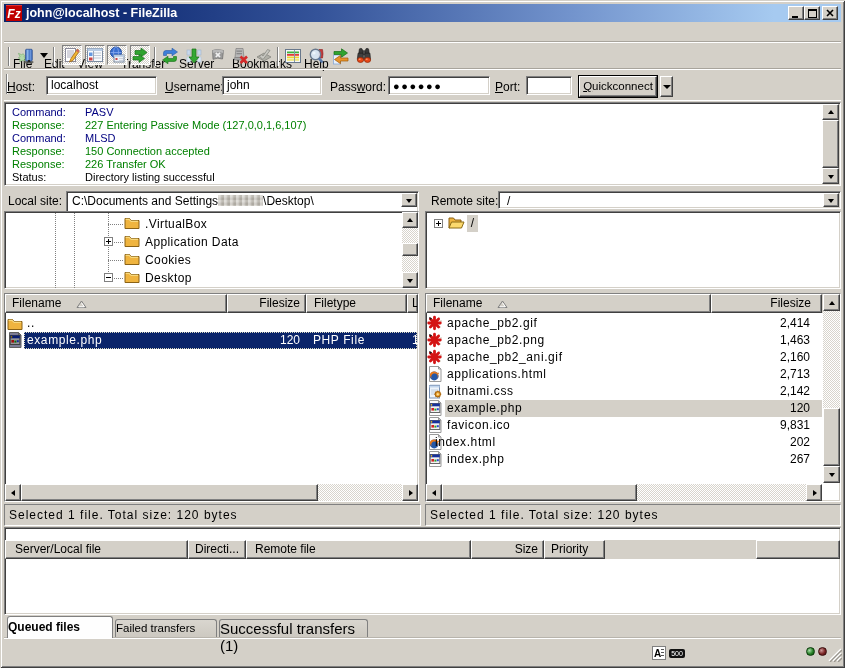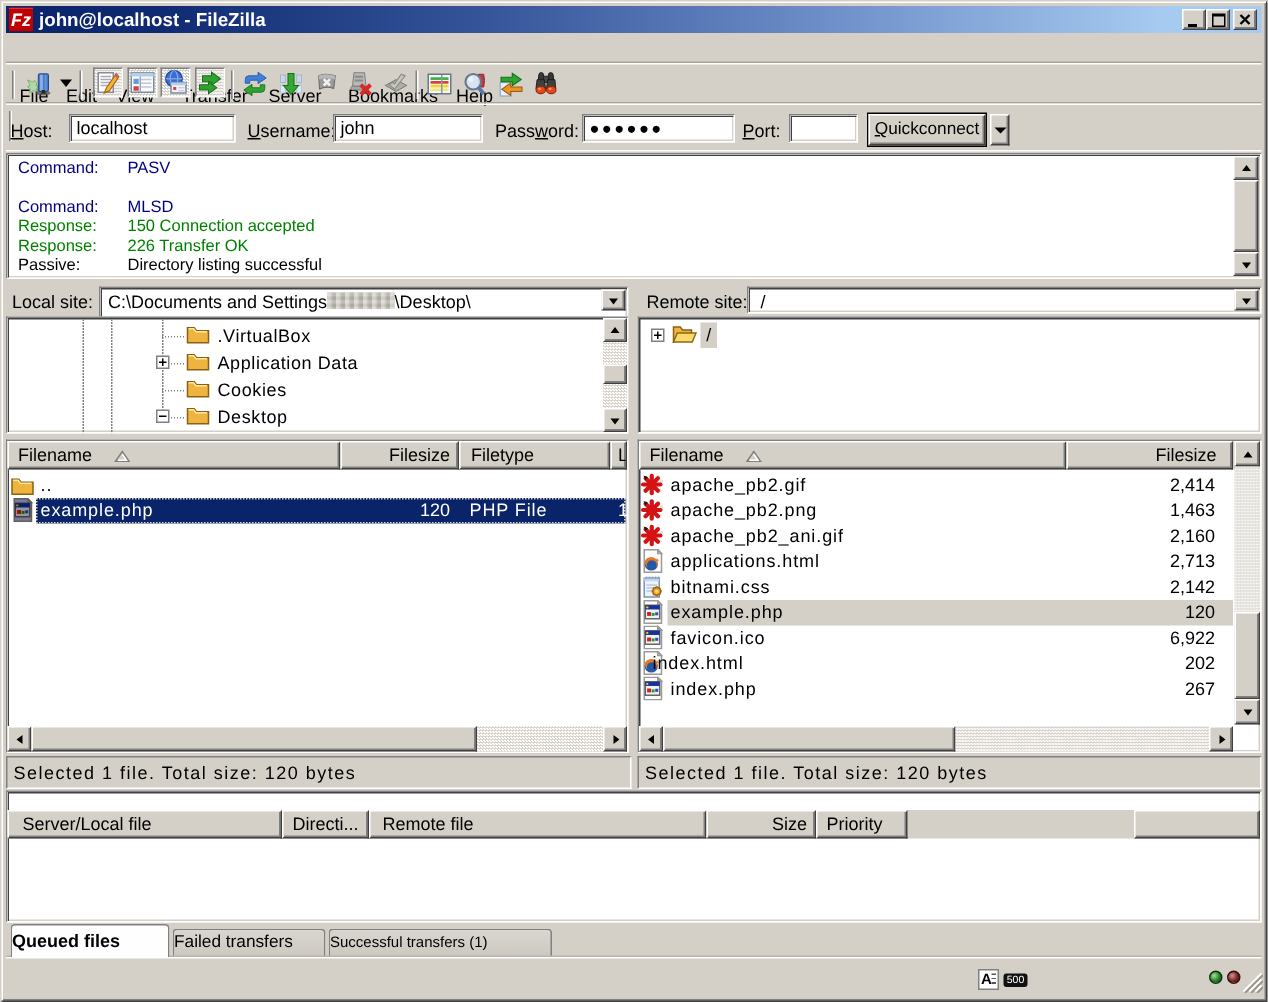--- a/index.html
+++ b/index.html
@@ -215,24 +215,25 @@
   <div class="qlabel" style="left:491px;"><u>P</u>ort:</div>
   <div class="qinput" style="left:522px;width:46px;"></div>
   <div class="raised abs" style="left:575px;top:7px;width:78px;height:21px;text-align:center;line-height:19px;font-size:11.5px;box-shadow:0 0 0 1px #000, inset -1px -1px 0 #808080;"><u>Q</u>uickconnect</div>
   <div class="raised abs" style="left:656px;top:7px;width:13px;height:21px;">
       <div class="abs" style="left:2px;top:8px;width:0;height:0;border-left:4px solid transparent;border-right:4px solid transparent;border-top:4px solid #000;"></div>
     </div>
 </div>
 
 <div class="sunken abs" style="left:4px;top:102px;width:837px;height:84px;">
   <div class="logline" style="top:3px;color:#000080;"><b>Command:</b>PASV</div>
+  <div class="logline" style="top:16px;color:#008000;"><b>Response:</b>227 Entering Passive Mode (127,0,0,1,6,107)</div>
   <div class="logline" style="top:29px;color:#000080;"><b>Command:</b>MLSD</div>
   <div class="logline" style="top:42px;color:#008000;"><b>Response:</b>150 Connection accepted</div>
   <div class="logline" style="top:55px;color:#008000;"><b>Response:</b>226 Transfer OK</div>
-  <div class="logline" style="top:68px;color:#000;"><b>Passive:</b>Directory listing successful</div>
+  <div class="logline" style="top:68px;color:#000;"><b>Status:</b>Directory listing successful</div>
 </div>
 <div class="sbtn" style="left:822px;top:104px;width:17px;height:16px;">
     <i class="au" style="left:5px;"></i>
   </div>
 <div class="thumb" style="left:822px;top:120px;width:17px;height:48px;"></div>
 <div class="sbtn" style="left:822px;top:168px;width:17px;height:16px;">
     <i class="ad" style="left:5px;"></i>
   </div>
 
 <div class="abs" style="left:8px;top:194px;">Local site:</div>
@@ -471,21 +472,21 @@
         <path d="M2.5 0.5 h9 l2.5 2.5 v12.5 h-11.5z" fill="#fdfdfd" stroke="#9a9a9a"></path>
         <path d="M11.5 0.5 l2.5 2.5 h-2.5z" fill="#e4e4e4" stroke="#9a9a9a"></path>
         <rect x="3.2" y="3.5" width="9.6" height="9" fill="#f2f2f2" stroke="#666"></rect>
         <rect x="3.2" y="3.5" width="9.6" height="2.8" fill="#16309c"></rect>
         <circle cx="4.5" cy="4.9" r="0.8" fill="#f2c218"></circle>
         <rect x="4.4" y="8" width="2.6" height="2.6" fill="#d42020"></rect>
         <rect x="7.4" y="8.6" width="2" height="2" fill="#28a028"></rect>
         <rect x="9.8" y="8.2" width="2" height="2" fill="#2848d4"></rect>
       </svg></div>
 <div style="position:absolute;left:21px;top:102px;height:17px;line-height:17px;letter-spacing:0.6px;">favicon.ico</div>
-<div style="position:absolute;left:284px;top:102px;width:100px;height:17px;line-height:17px;text-align:right;">6,922</div>
+<div style="position:absolute;left:284px;top:102px;width:100px;height:17px;line-height:17px;text-align:right;">9,831</div>
 <div style="position:absolute;left:1px;top:119px;width:16px;height:16px;"><svg width="16" height="16" viewBox="0 0 16 16">
         <path d="M2.5 0.5 h9 l2.5 2.5 v12.5 h-11.5z" fill="#fdfdfd" stroke="#9a9a9a"></path>
         <path d="M11.5 0.5 l2.5 2.5 h-2.5z" fill="#e4e4e4" stroke="#9a9a9a"></path>
         <circle cx="7.2" cy="10" r="4.4" fill="#2558a8"></circle>
         <path d="M3 8.2 C3.6 5.8 7.4 4.6 9.8 6.4 C11.6 7.8 11.8 10.8 10.4 12.8 C11.2 10.6 10.6 8.6 9 7.8 C7.4 7 5.4 7.6 4.6 9.2 C4.2 10.2 4.2 11.4 4.8 12.4 C3.4 11.4 2.8 9.8 3 8.2 Z" fill="#e87818"></path>
         <path d="M10.8 6.2 q1.2 0.6 1.4 2 l-1.8 -0.6z" fill="#e87818"></path>
       </svg></div>
 <div style="position:absolute;left:9px;top:119px;height:17px;line-height:17px;letter-spacing:0.6px;">index.html</div>
 <div style="position:absolute;left:284px;top:119px;width:100px;height:17px;line-height:17px;text-align:right;">202</div>
 <div style="position:absolute;left:1px;top:136px;width:16px;height:16px;"><svg width="16" height="16" viewBox="0 0 16 16">
@@ -528,21 +529,21 @@
   <div class="hcell" style="left:0px;width:183px;padding-left:9px;">Server/Local file</div>
   <div class="hcell" style="left:183px;width:58px;padding-left:6px;">Directi...</div>
   <div class="hcell" style="left:241px;width:225px;padding-left:8px;">Remote file</div>
   <div class="hcell" style="left:466px;width:73px;padding-right:5px;text-align:right;">Size</div>
   <div class="hcell" style="left:539px;width:61px;padding-left:6px;">Priority</div>
   <div class="hcell" style="left:751px;width:84px;"></div>
 </div>
 
 <div class="tab" style="left:7px;width:106px;background:#fefefe;font-weight:bold;z-index:2;top:616px;height:22px;padding-right:13px;">Queued files</div>
 <div class="tab" style="left:115px;width:102px;top:619px;height:19px;line-height:17px;font-size:11.5px;">Failed transfers</div>
-<div class="tab" style="left:219px;width:149px;top:619px;height:19px;line-height:17px;font-size:10px;">Successful transfers (1)</div>
+<div class="tab" style="left:219px;width:149px;top:619px;height:19px;line-height:17px;font-size:15px;">Successful transfers (1)</div>
 
 <div class="abs" style="left:4px;top:637px;width:837px;height:2px;border-top:1px solid #b8b4ac;border-bottom:1px solid #fff;"></div>
 
 <div class="abs" style="left:4px;top:641px;width:837px;height:23px;">
   <div class="abs" style="left:648px;top:5px;width:14px;height:14px;background:#fff;border:1px solid #808080;font-size:10px;font-weight:bold;line-height:13px;padding-left:1px;">A<span style="position:absolute;right:1px;top:2px;width:3px;height:9px;background-image:repeating-linear-gradient(to bottom,#555 0 1px,transparent 1px 3px);"></span></div>
   <div class="abs" style="left:665px;top:8px;width:16px;height:9px;background:#111;border-radius:2px;color:#fff;font-size:7px;text-align:center;line-height:9px;">500</div>
   <div class="abs" style="left:802px;top:6px;width:9px;height:9px;border-radius:50%;background:radial-gradient(circle at 35% 35%, #a8dca8, #268026 55%, #0c4a0c);border:1px solid #0a3a0a;"></div>
   <div class="abs" style="left:814px;top:6px;width:9px;height:9px;border-radius:50%;background:radial-gradient(circle at 35% 35%, #cc9898, #7a2424 55%, #461010);border:1px solid #3a0c0c;"></div>
   <svg class="abs" style="left:824px;top:7px;" width="14" height="14">
       <g stroke-width="1.4">

